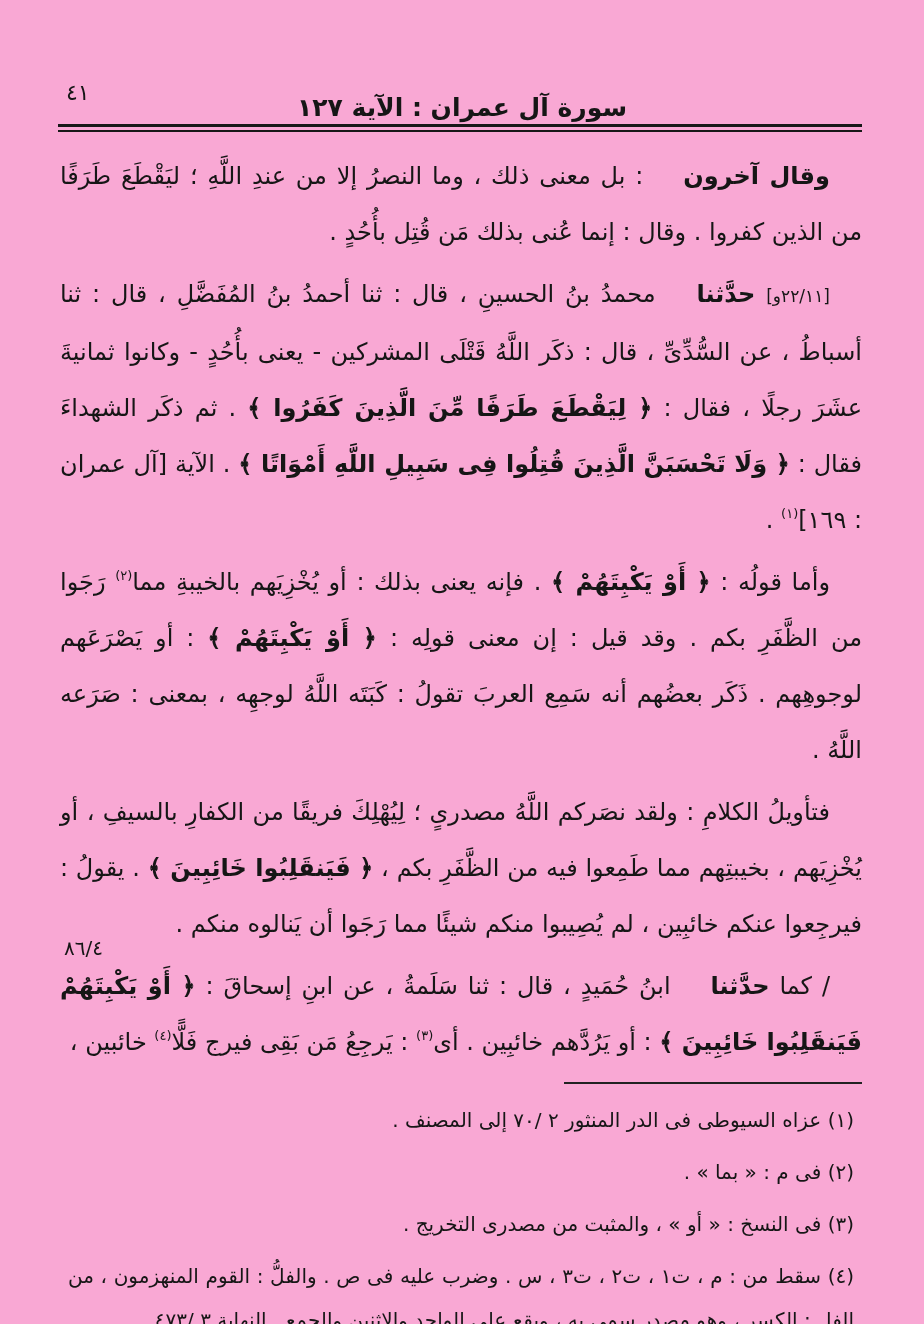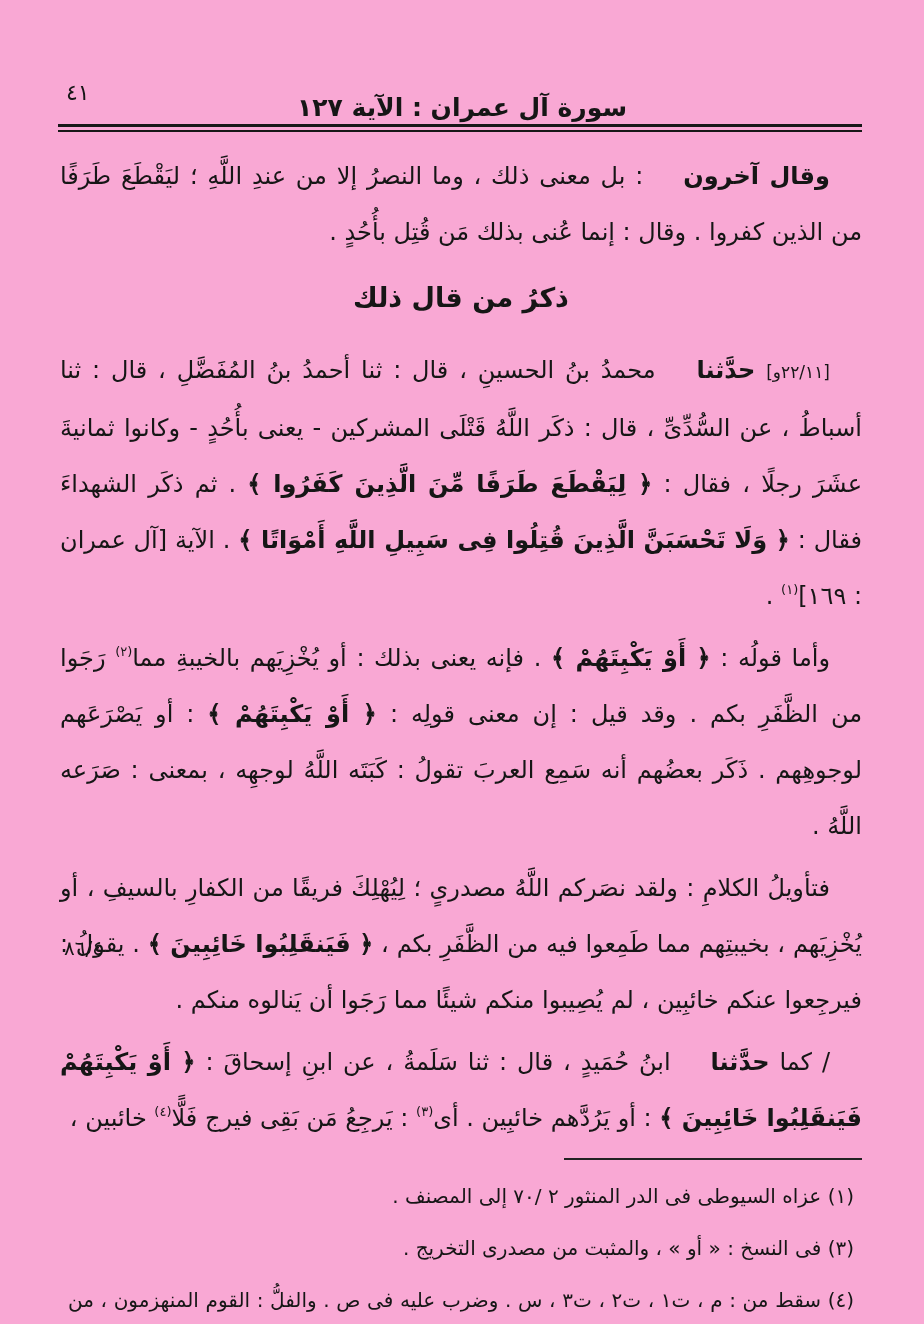--- a/index.html
+++ b/index.html
@@ -79,32 +79,32 @@
   <div class="page-number">٤١</div>
   <div class="header-title">سورة آل عمران : الآية ١٢٧</div>
   <div class="header-rule"></div>
 
   <div class="margin-ref">٨٦/٤</div>
 
   <div class="content">
 
     <p class="body-par"><span class="lead">وقال آخرون</span><span> : بل معنى ذلك ، وما النصرُ إلا من عندِ اللَّهِ ؛ ليَقْطَعَ طَرَفًا من الذين كفروا . وقال : إنما عُنى بذلك مَن قُتِل بأُحُدٍ .</span></p>
 
-    <div class="section-heading">ذكرُ من قال ذلك</div>
 
     <p class="body-par"><span class="folio">[٢٢/١١و]</span> <span class="lead">حدَّثنا</span><span> محمدُ بنُ الحسينِ ، قال : ثنا أحمدُ بنُ المُفَضَّلِ ، قال : ثنا أسباطُ ، عن السُّدِّىِّ ، قال : ذكَر اللَّهُ قَتْلَى المشركين - يعنى بأُحُدٍ - وكانوا ثمانيةَ عشَرَ رجلًا ، فقال : </span><span class="quran">﴿ لِيَقْطَعَ طَرَفًا مِّنَ الَّذِينَ كَفَرُوا ﴾</span><span> . ثم ذكَر الشهداءَ فقال : </span><span class="quran">﴿ وَلَا تَحْسَبَنَّ الَّذِينَ قُتِلُوا فِى سَبِيلِ اللَّهِ أَمْوَاتًا ﴾</span><span> . الآية [آل عمران : ١٦٩]</span><span class="fnref">(١)</span><span> .</span></p>
 
     <p class="body-par"><span>وأما قولُه : </span><span class="quran">﴿ أَوْ يَكْبِتَهُمْ ﴾</span><span> . فإنه يعنى بذلك : أو يُخْزِيَهم بالخيبةِ مما</span><span class="fnref">(٢)</span><span> رَجَوا من الظَّفَرِ بكم . وقد قيل : إن معنى قولِه : </span><span class="quran">﴿ أَوْ يَكْبِتَهُمْ ﴾</span><span> : أو يَصْرَعَهم لوجوهِهم . ذَكَر بعضُهم أنه سَمِع العربَ تقولُ : كَبَتَه اللَّهُ لوجهِه ، بمعنى : صَرَعه اللَّهُ .</span></p>
 
     <p class="body-par"><span>فتأويلُ الكلامِ : ولقد نصَركم اللَّهُ مصدرىٍ ؛ لِيُهْلِكَ فريقًا من الكفارِ بالسيفِ ، أو يُخْزِيَهم ، بخيبتِهم مما طَمِعوا فيه من الظَّفَرِ بكم ، </span><span class="quran">﴿ فَيَنقَلِبُوا خَائِبِينَ ﴾</span><span> . يقولُ : فيرجِعوا عنكم خائبِين ، لم يُصِيبوا منكم شيئًا مما رَجَوا أن يَنالوه منكم .</span></p>
 
     <p class="body-par"><span>/ كما </span><span class="lead">حدَّثنا</span><span> ابنُ حُمَيدٍ ، قال : ثنا سَلَمةُ ، عن ابنِ إسحاقَ : </span><span class="quran">﴿ أَوْ يَكْبِتَهُمْ فَيَنقَلِبُوا خَائِبِينَ ﴾</span><span> : أو يَرُدَّهم خائبِين . أى</span><span class="fnref">(٣)</span><span> : يَرجِعُ مَن بَقِى فيرج فَلًّا</span><span class="fnref">(٤)</span><span> خائبين ،</span></p>
 
     <div class="fn-sep"></div>
 
     <div class="footnotes">
       <p class="fn"><span>(١)</span> <span>عزاه السيوطى فى الدر المنثور ٢ /٧٠ إلى المصنف .</span></p>
+      <p class="fn"><span>(٢)</span> <span>فى م : « بما » .</span></p>
       <p class="fn"><span>(٣)</span> <span>فى النسخ : « أو » ، والمثبت من مصدرى التخريج .</span></p>
       <p class="fn"><span>(٤)</span> <span>سقط من : م ، ت١ ، ت٢ ، ت٣ ، س . وضرب عليه فى ص . والفلُّ : القوم المنهزمون ، من الفل : الكسر ، وهو مصدر سمى به ، ويقع على الواحد والاثنين والجمع . النهاية ٣ /٤٧٣ .</span></p>
     </div>
 
   </div>
 </div>
 
 </body></html>

